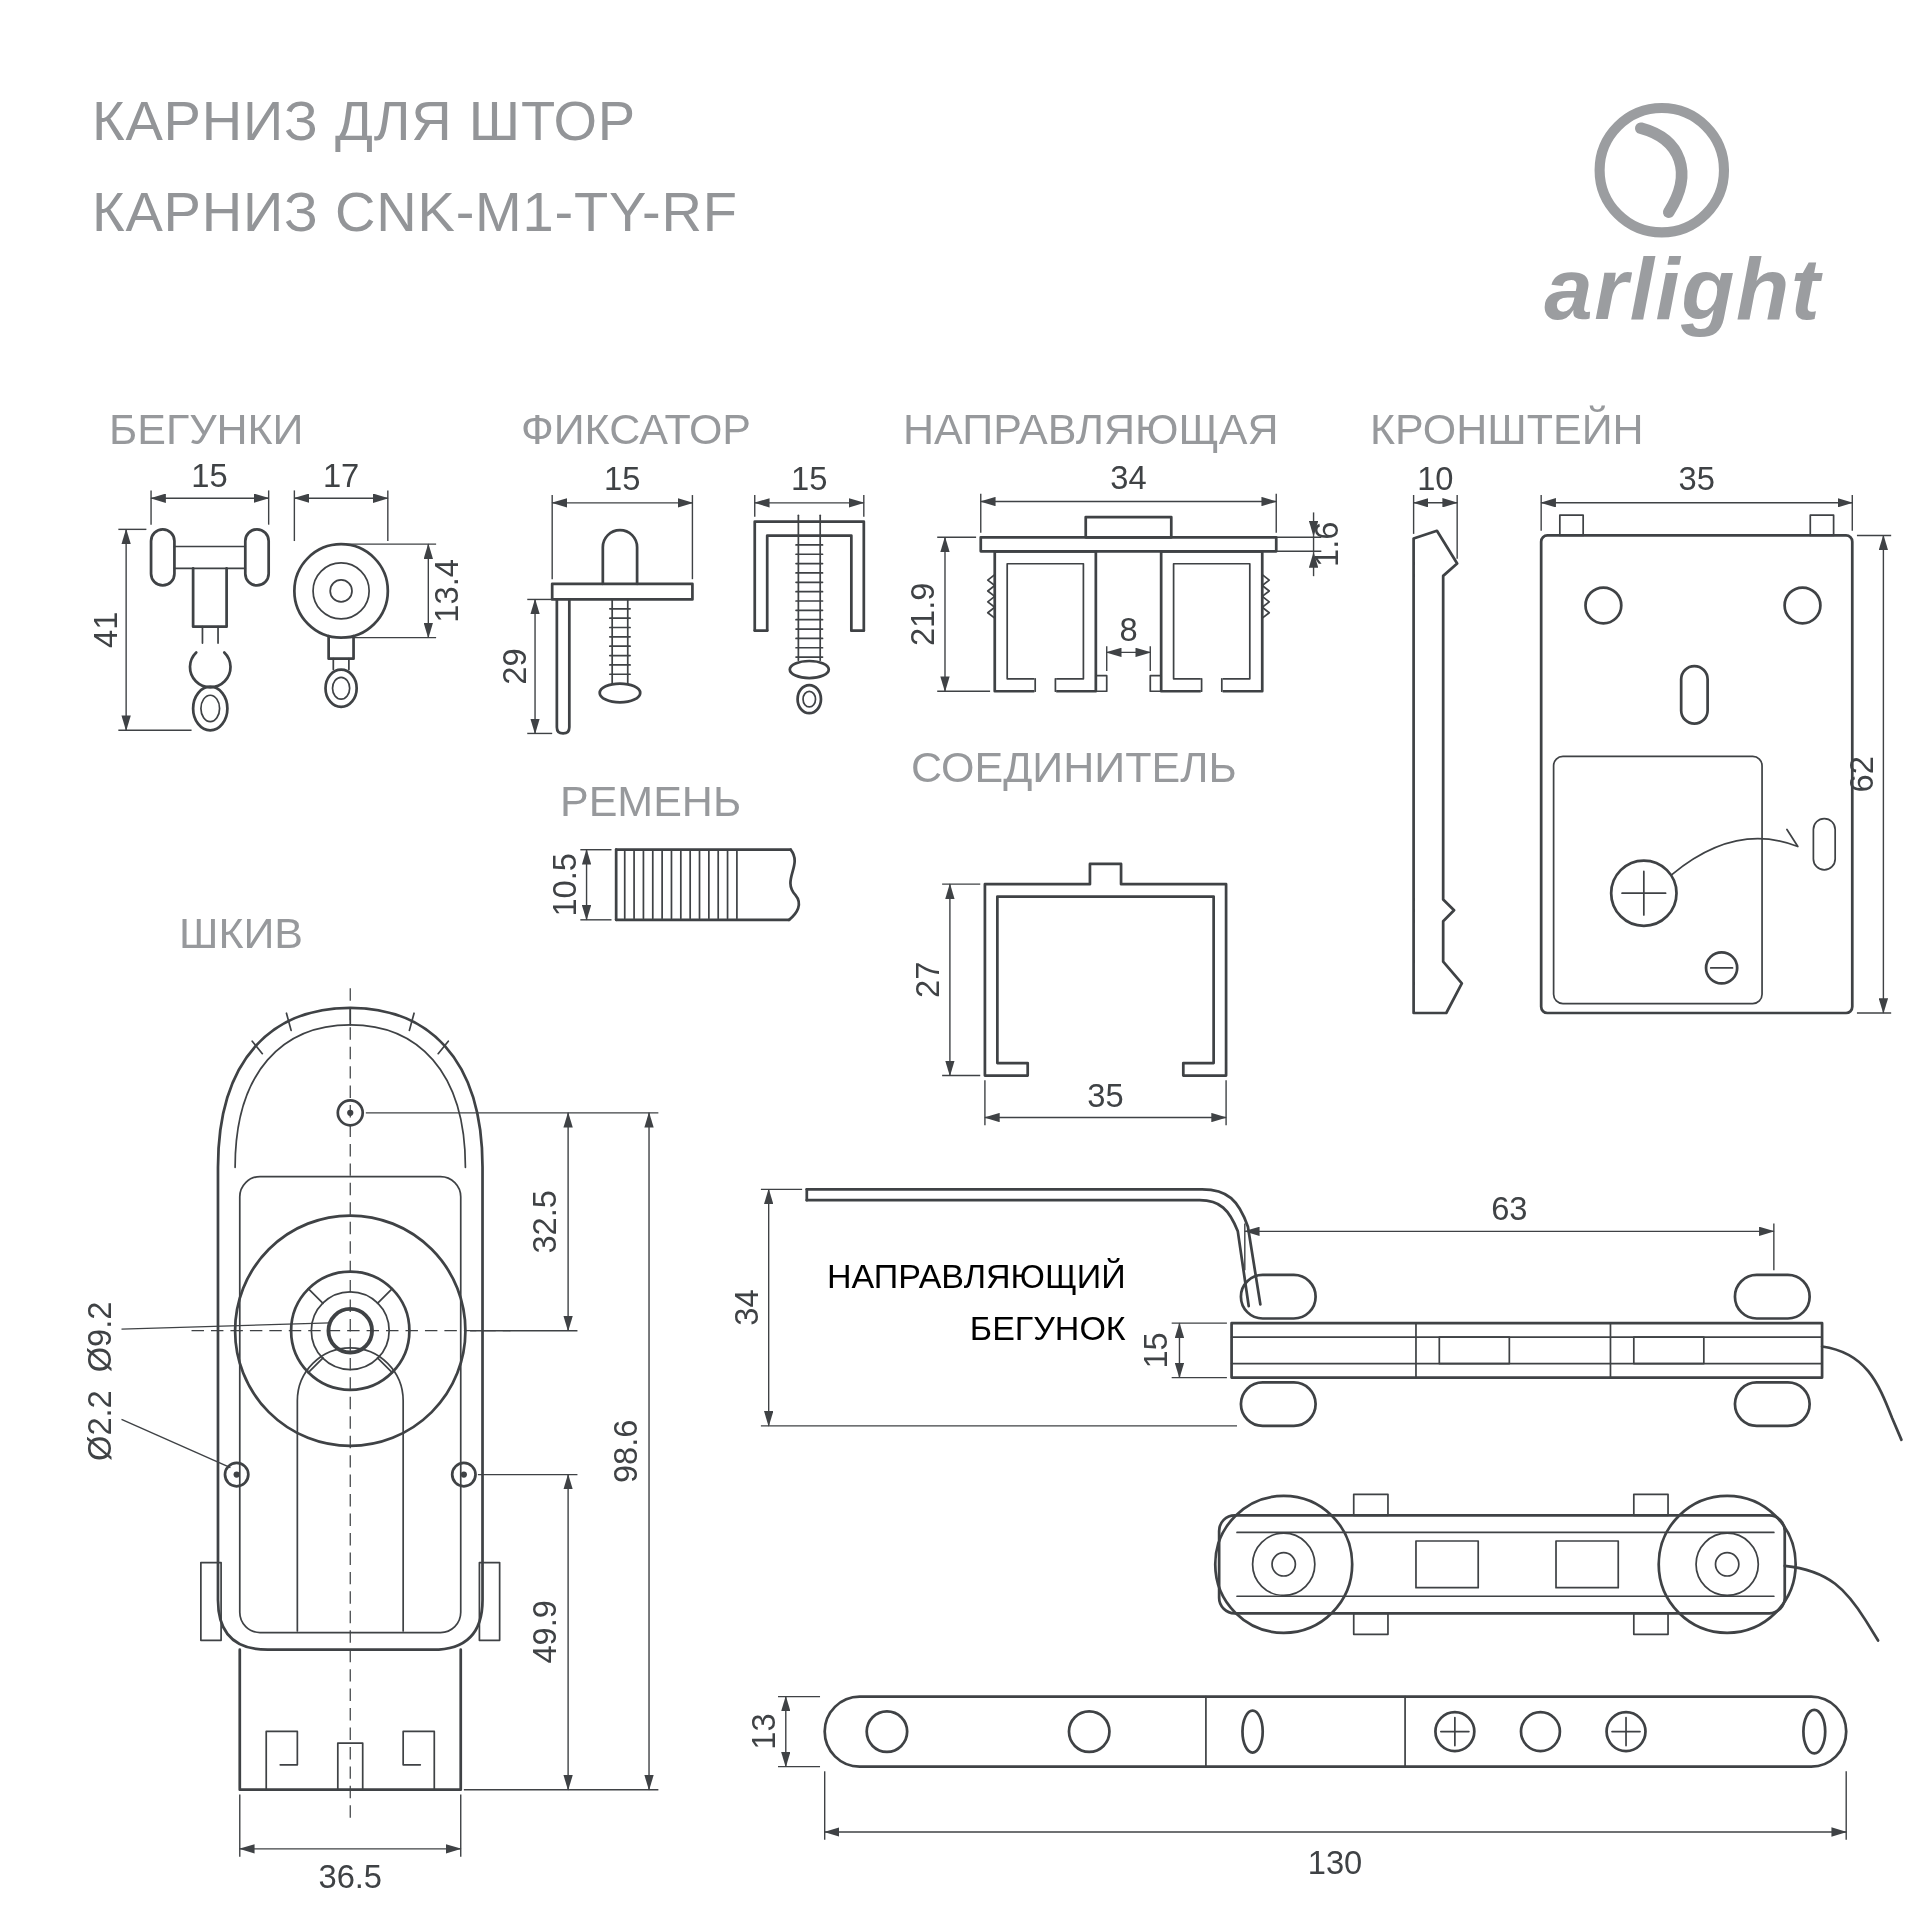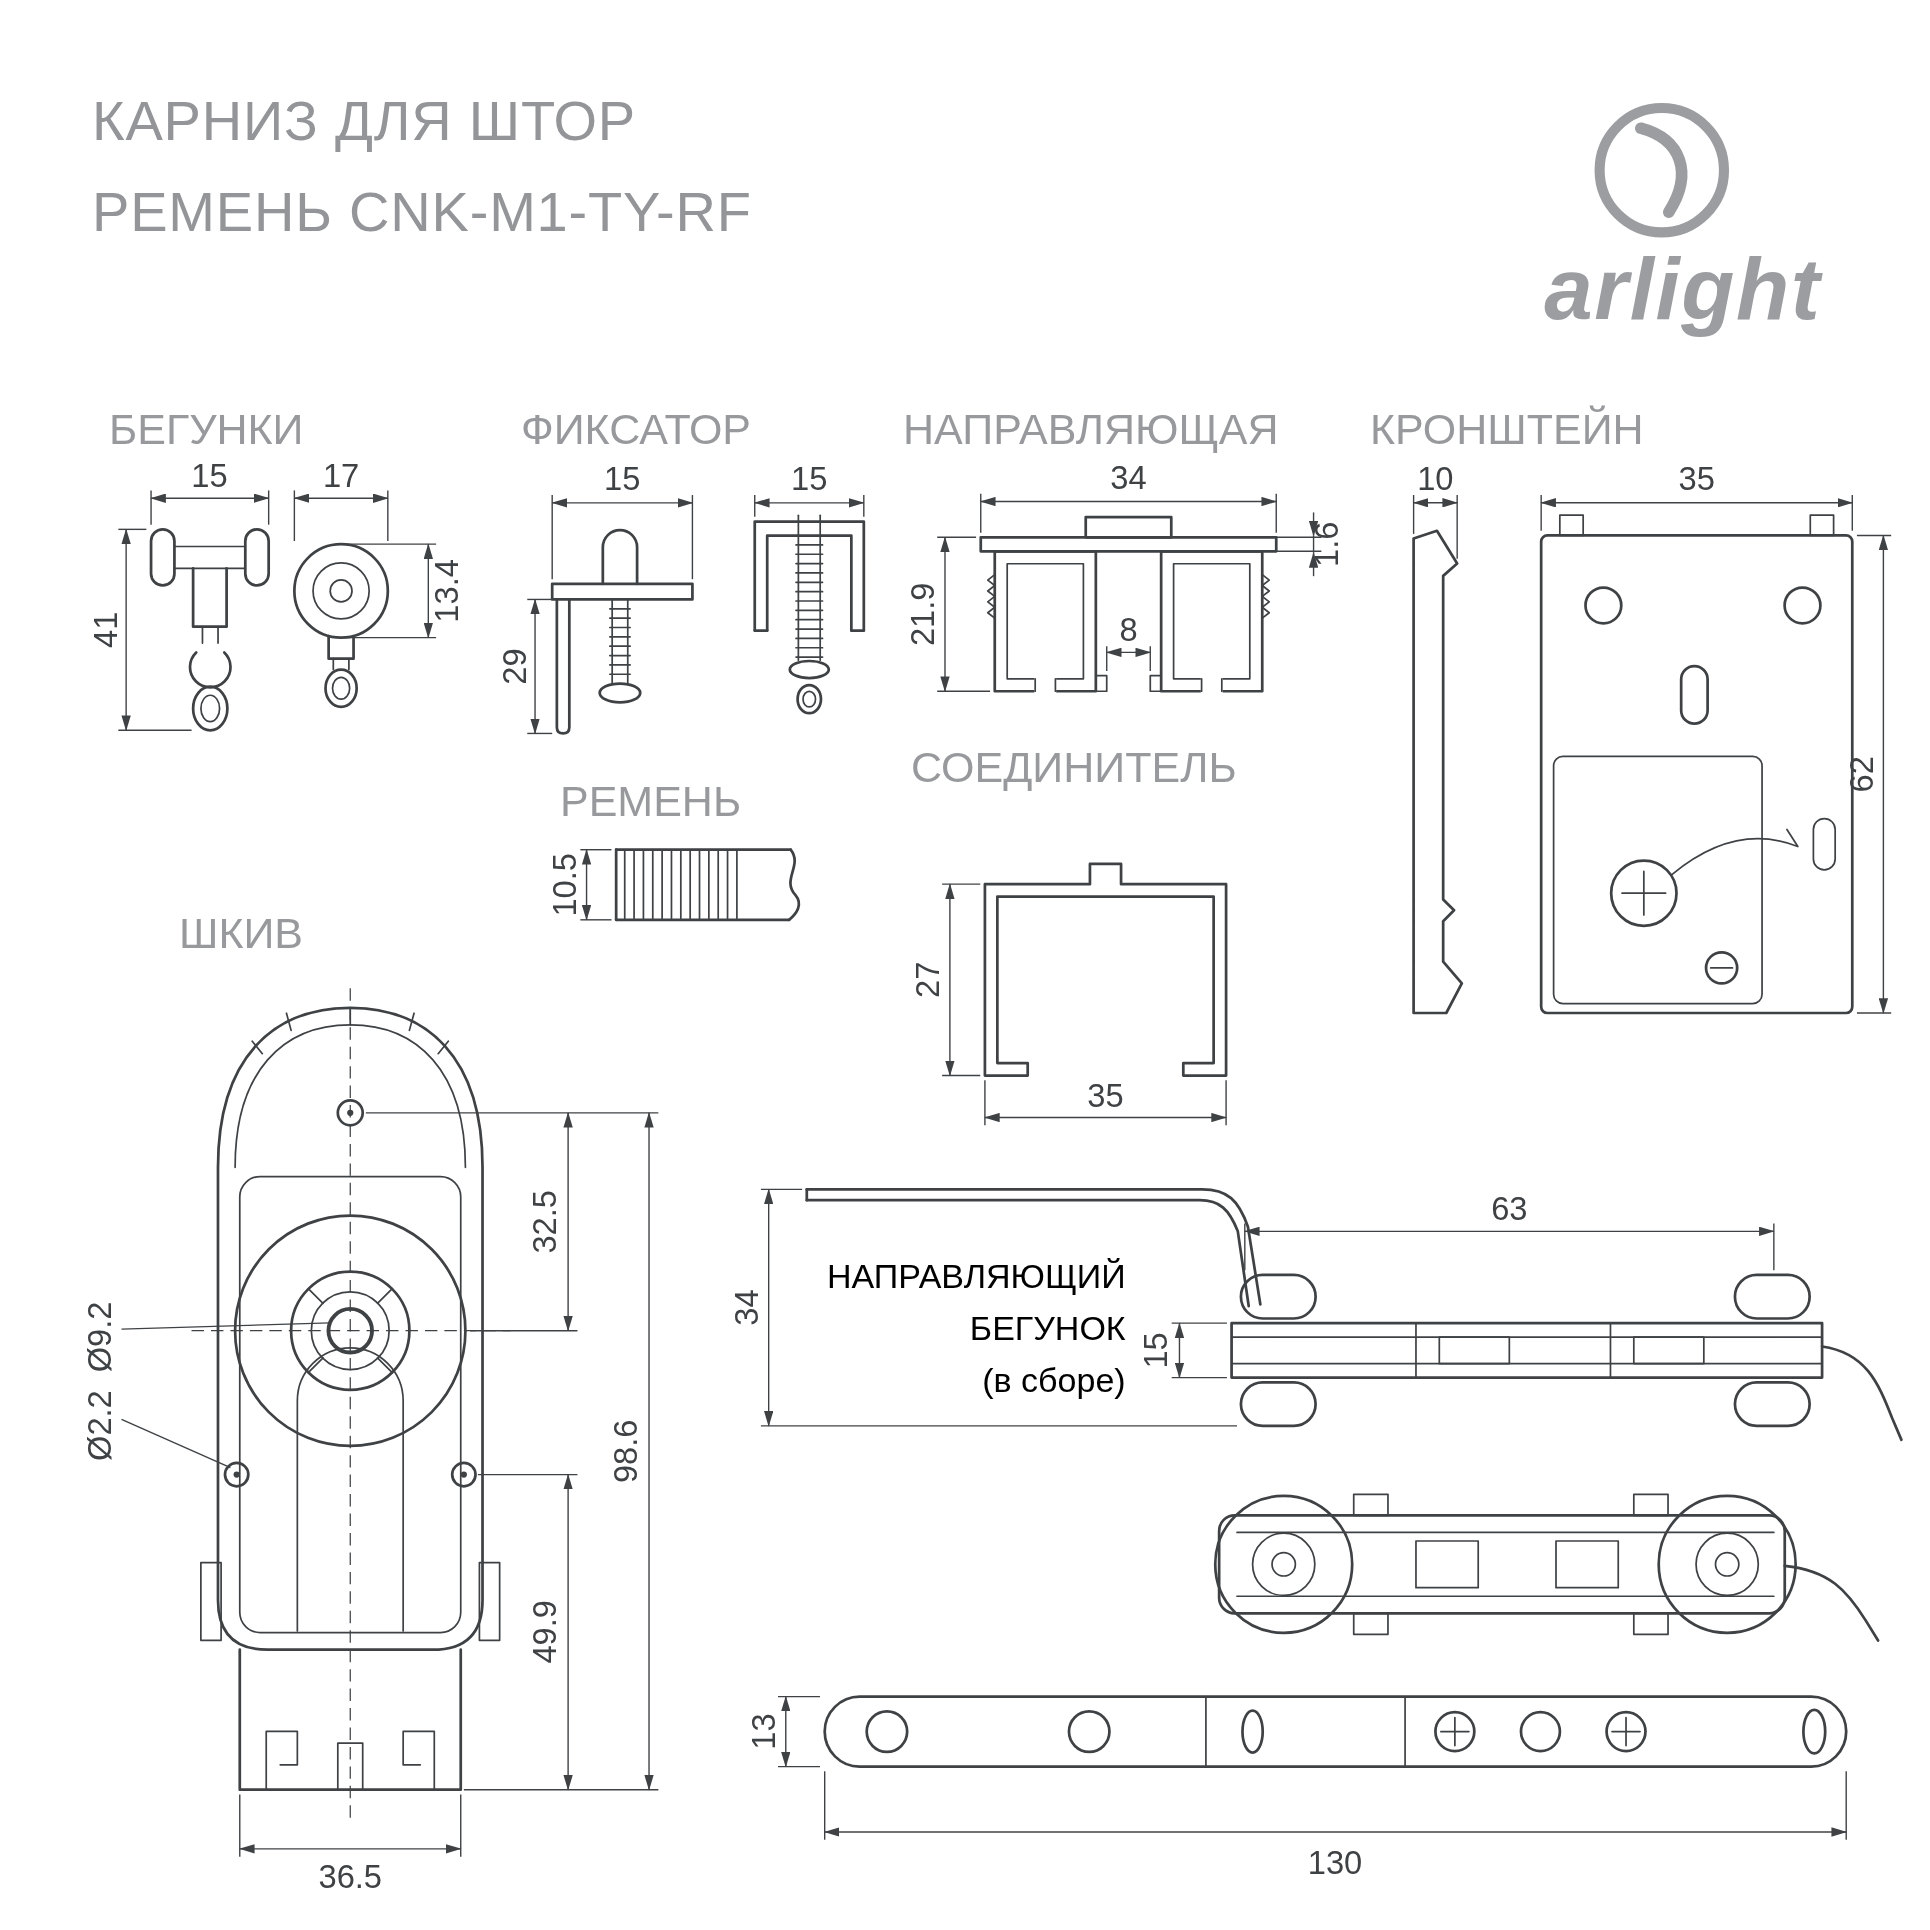--- a/index.html
+++ b/index.html
@@ -26,42 +26,41 @@
         <path d="M0,0 L20,6 L0,12 Z" fill="#3f4245"></path>
       </marker>
     <marker id="arr-s" viewBox="0 0 20 12" markerWidth="20" markerHeight="12" refX="1" refY="6" orient="auto" markerUnits="userSpaceOnUse">
         <path d="M20,0 L0,6 L20,12 Z" fill="#3f4245"></path>
       </marker>
   </defs>
 </svg>
 
 <div class="title">
   <div>КАРНИЗ ДЛЯ ШТОР</div>
-  <div>РЕМЕНЬ CNK-M1-TY-RF</div>
+  <div>КАРНИЗ CNK-M1-TY-RF</div>
 </div>
 
 <div class="abs" style="left:1518px;top:86px;width:342px;height:257px">
   <svg width="342" height="257" viewBox="0 0 440 330" style="overflow:visible">
     <circle cx="185" cy="108" r="80" fill="none" stroke="#9b9da0" stroke-width="13"></circle>
     <path d="M158,54 C210,68 226,112 194,162" fill="none" stroke="#9b9da0" stroke-width="15" stroke-linecap="round"></path>
     <text x="212" y="300" text-anchor="middle" font-size="112" font-style="italic" font-weight="bold" fill="#9b9da0" style="font-family:'Liberation Sans',sans-serif;letter-spacing:2px">arlight</text>
   </svg>
 </div>
 
 <div class="sec-label" style="left:109px;top:405px;width:405px">БЕГУНКИ</div>
 <div class="sec-label" style="left:521px;top:405px;width:374px">ФИКСАТОР</div>
 <div class="sec-label" style="left:903px;top:405px;width:451px">НАПРАВЛЯЮЩАЯ</div>
 <div class="sec-label" style="left:1370px;top:405px;width:529px">КРОНШТЕЙН</div>
 <div class="sec-label" style="left:560px;top:777px;width:265px">РЕМЕНЬ</div>
 <div class="sec-label" style="left:911px;top:743px;width:389px">СОЕДИНИТЕЛЬ</div>
 <div class="sec-label" style="left:179px;top:909px;width:296px">ШКИВ</div>
 <div class="guide-label" style="left:827px;top:1250px">
   <div>НАПРАВЛЯЮЩИЙ</div>
   <div>БЕГУНОК</div>
-  <div>(в сборе)</div>
 </div>
 
 <svg class="dwg" style="left:109px;top:467px" width="405" height="335" viewBox="0 0 520 430">
   <g>
     <rect class="o" x="54" y="80" width="30" height="72" rx="15"></rect>
     <rect class="o" x="175" y="80" width="30" height="72" rx="15"></rect>
     <line class="o2" x1="84" y1="102" x2="175" y2="102"></line>
     <line class="o2" x1="84" y1="130" x2="175" y2="130"></line>
     <path class="o" d="M108,130 L108,205 L151,205 L151,130"></path>
     <path class="o2" d="M120,205 L120,226 M140,205 L140,226"></path>

